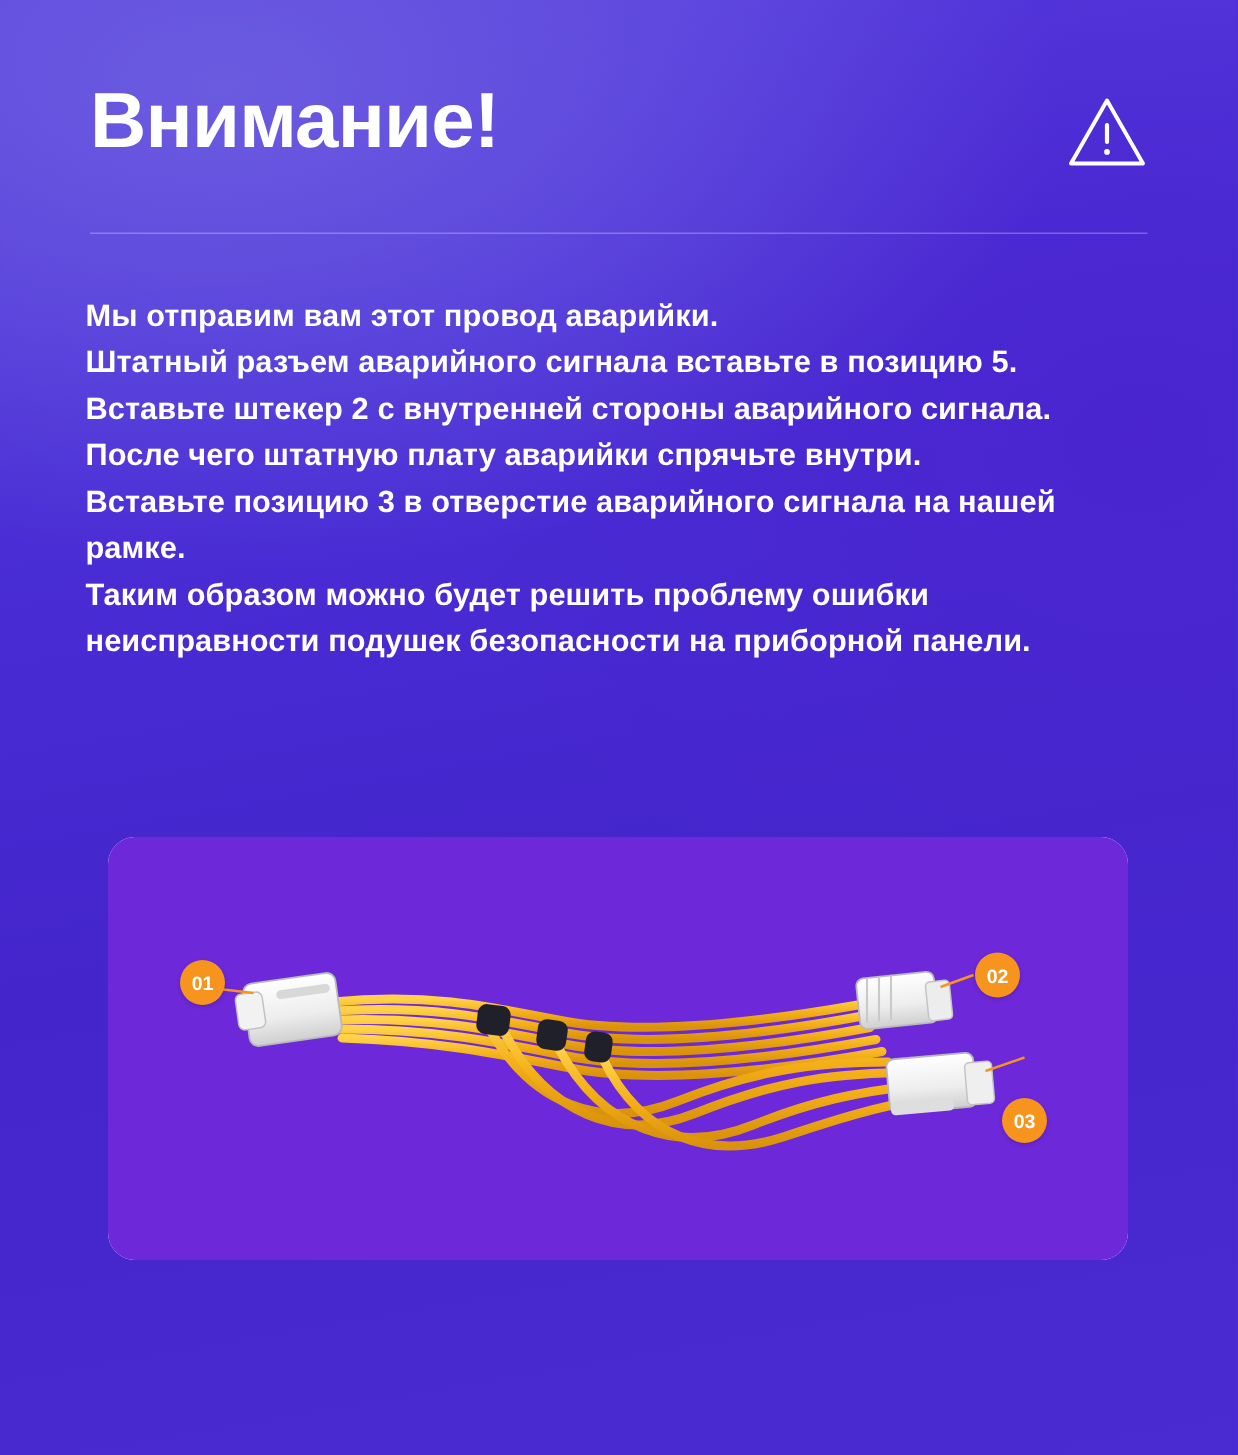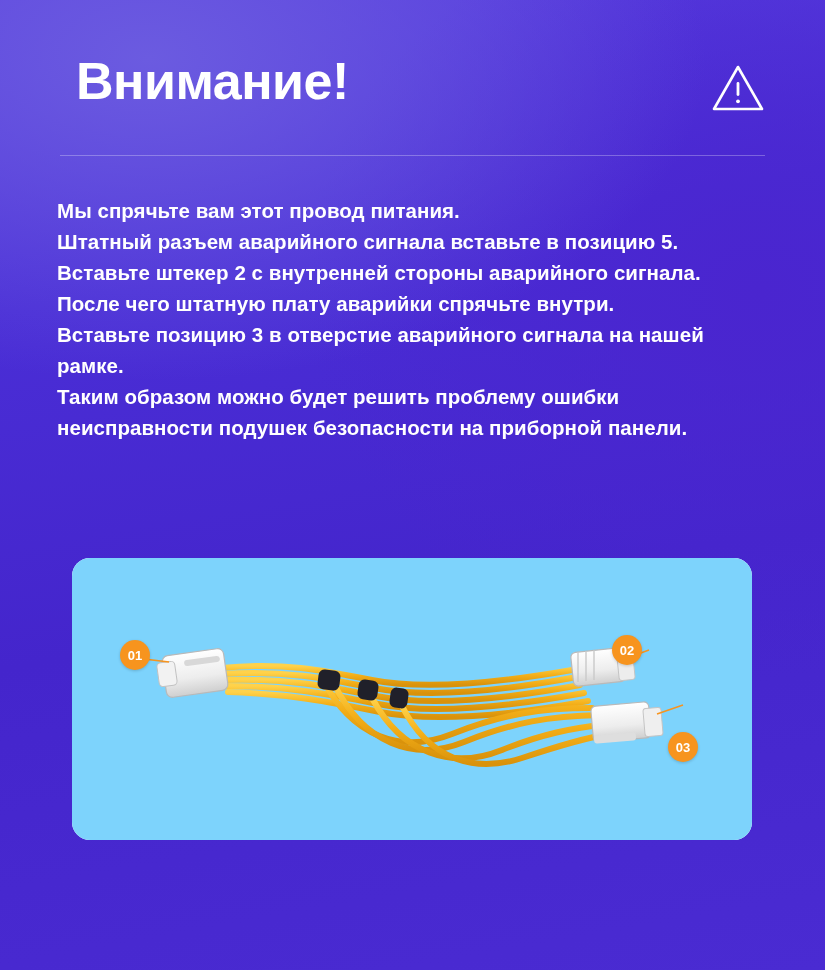--- a/index.html
+++ b/index.html
@@ -19,21 +19,21 @@
     height: 970px;
     background:
       radial-gradient(ellipse 900px 520px at 18% 6%, #6b5be0 0%, rgba(107,91,224,0) 62%),
       radial-gradient(ellipse 700px 600px at 92% 30%, #4a25cf 0%, rgba(74,37,207,0) 65%),
       linear-gradient(170deg, #5a3fe0 0%, #4a2ed6 28%, #4425cc 60%, #4a2bd2 100%);
     overflow: hidden;
   }
   
   .header {
     position: relative;
-    padding: 48px 60px 0 76px;
+    padding: 48px 60px 0 60px;
     display: flex;
     align-items: flex-start;
     justify-content: space-between;
   }
   .title {
     color: #ffffff;
     font-size: 52px;
     line-height: 1.05;
     font-weight: bold;
     letter-spacing: -0.5px;
@@ -76,21 +76,21 @@
     top: 558px;
     width: 680px;
     height: 282px;
     background: #ffffff;
     border-radius: 18px;
     overflow: hidden;
   }
   .photo {
     position: absolute;
     inset: 0;
-    background: #7dd3fc;
+    background: #6d28d9;
   }
   
   .harness {
     position: absolute;
     left: 0;
     top: 0;
     width: 680px;
     height: 282px;
   }
   
@@ -102,21 +102,21 @@
     background: #f7941e;
     color: #ffffff;
     font-size: 13px;
     font-weight: bold;
     display: flex;
     align-items: center;
     justify-content: center;
     box-shadow: 0 1px 3px rgba(0,0,0,0.18);
   }
   #callout-01 { left: 48px;  top: 82px; }
-  #callout-02 { left: 540px; top: 77px; }
+  #callout-02 { left: 578px; top: 77px; }
   #callout-03 { left: 596px; top: 132px; margin-top: 42px; }
 </style>
 </head>
 <body>
 
 <div class="page">
 
   <div class="header">
     <h1 class="title">Внимание!</h1>
     <span class="warning-icon">
@@ -124,21 +124,21 @@
         <path d="M27 5 L51 47 L3 47 Z" fill="none" stroke="#ffffff" stroke-width="2.6" stroke-linejoin="round"></path>
         <rect x="25.6" y="20" width="2.8" height="14" rx="1.4" fill="#ffffff"></rect>
         <circle cx="27" cy="39.3" r="1.9" fill="#ffffff"></circle>
       </svg>
     </span>
   </div>
 
   <div class="divider"></div>
 
   <div class="body-text">
-    <p>Мы спрячьте вам этот провод питания.</p>
+    <p>Мы отправим вам этот провод аварийки.</p>
     <p>Штатный разъем аварийного сигнала вставьте в позицию 5.</p>
     <p>Вставьте штекер 2 с внутренней стороны аварийного сигнала. После чего штатную плату аварийки спрячьте внутри.</p>
     <p>Вставьте позицию 3 в отверстие аварийного сигнала на нашей рамке.</p>
     <p>Таким образом можно будет решить проблему ошибки неисправности подушек безопасности на приборной панели.</p>
   </div>
 
   <div class="photo-card">
     <div class="photo">
       <svg class="harness" viewBox="0 0 680 282">
         <defs>

